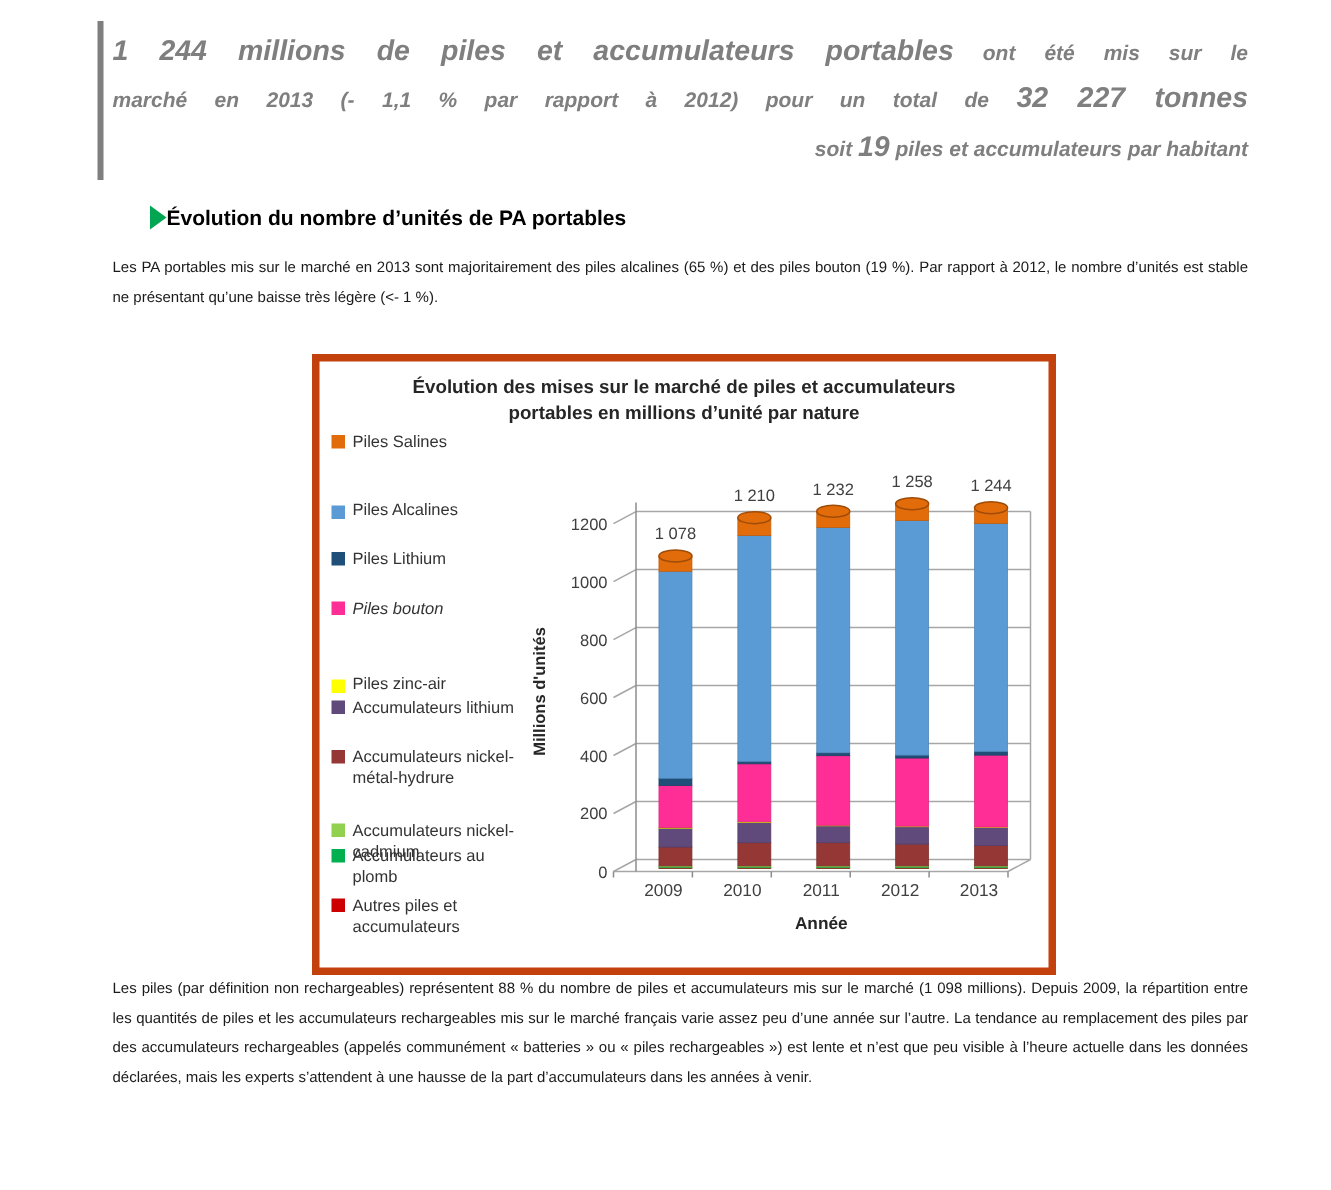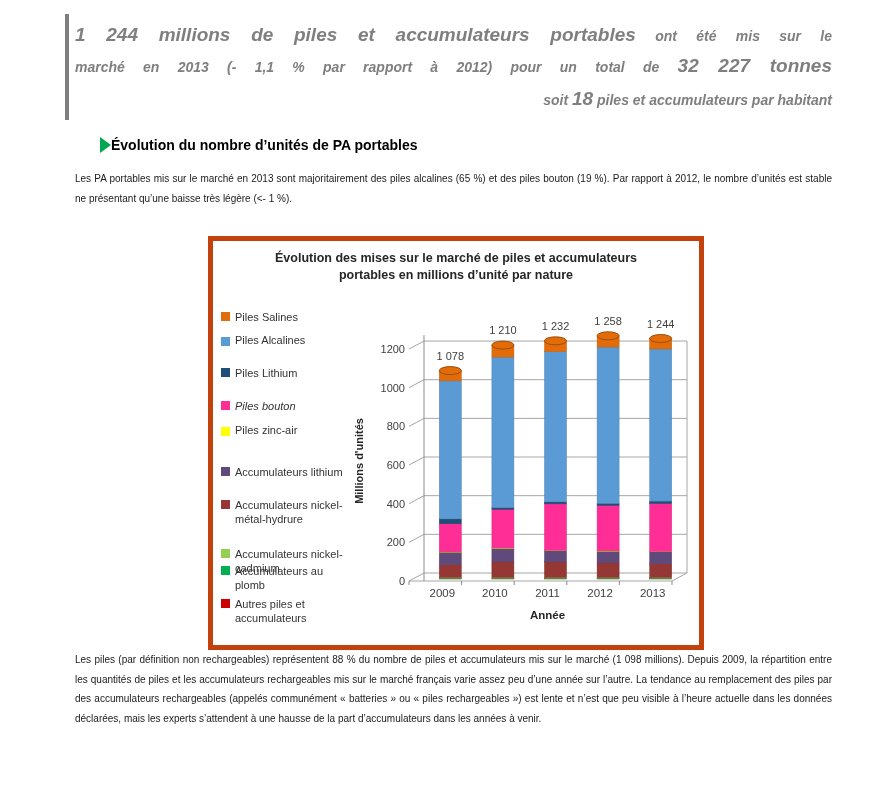--- a/index.html
+++ b/index.html
@@ -32,50 +32,50 @@
   #plot{position:absolute;left:136px;top:48px;}
   svg text{font-family:"Liberation Sans",sans-serif;}
 </style>
 </head>
 <body>
 
 <div class="abs side-bar"></div>
 <div class="abs intro">
   <div class="intro-line"><span class="t-big">1 244 millions de piles et accumulateurs portables</span><span class="t-small"> ont été mis sur le</span></div>
   <div class="intro-line"><span class="t-small">marché en 2013 (- 1,1 % par rapport à 2012) pour un total de </span><span class="t-big">32 227 tonnes</span></div>
-  <div class="intro-line3"><span class="t-small">soit </span><span class="t-big">18</span><span class="t-small"> piles et accumulateurs par habitant</span></div>
+  <div class="intro-line3"><span class="t-small">soit </span><span class="t-big">19</span><span class="t-small"> piles et accumulateurs par habitant</span></div>
 </div>
 
 <div class="abs sec-head">
   <span class="tri"></span>
   <span class="sec-title">Évolution du nombre d’unités de PA portables</span>
 </div>
 
 <div class="abs para para1">Les PA portables mis sur le marché en 2013 sont majoritairement des piles alcalines (65 %) et des piles bouton (19 %). Par rapport à 2012, le nombre d’unités est stable ne présentant qu’une baisse très légère (&lt;- 1 %).</div>
 
 <div class="abs chart-box">
   <div class="chart-title">Évolution des mises sur le marché de piles et accumulateurs portables en millions d’unité par nature</div>
   <div id="legend">
-      <div class="legend-item" style="top: 69px;">
+      <div class="legend-item" style="top: 47px;">
         <span class="legend-swatch" style="background: rgb(227, 108, 10);"></span>
         <span>Piles Salines</span>
       </div>
       <div class="legend-item" style="top: 92px; align-items: center;">
         <span class="legend-swatch" style="background: rgb(91, 155, 213);"></span>
         <span>Piles Alcalines</span>
       </div>
       <div class="legend-item" style="top: 125px;">
         <span class="legend-swatch" style="background: rgb(31, 78, 121);"></span>
         <span>Piles Lithium</span>
       </div>
       <div class="legend-item" style="top: 158px; font-style: italic;">
         <span class="legend-swatch" style="background: rgb(255, 45, 150);"></span>
         <span>Piles bouton</span>
       </div>
-      <div class="legend-item" style="top: 182px; align-items: center;">
+      <div class="legend-item" style="top: 208px; align-items: center;">
         <span class="legend-swatch" style="background: rgb(255, 255, 0);"></span>
         <span>Piles zinc-air</span>
       </div>
       <div class="legend-item" style="top: 224px;">
         <span class="legend-swatch" style="background: rgb(96, 73, 123);"></span>
         <span>Accumulateurs lithium</span>
       </div>
       <div class="legend-item" style="top: 257px;">
         <span class="legend-swatch" style="background: rgb(148, 55, 53);"></span>
         <span>Accumulateurs nickel-métal-hydrure</span>

